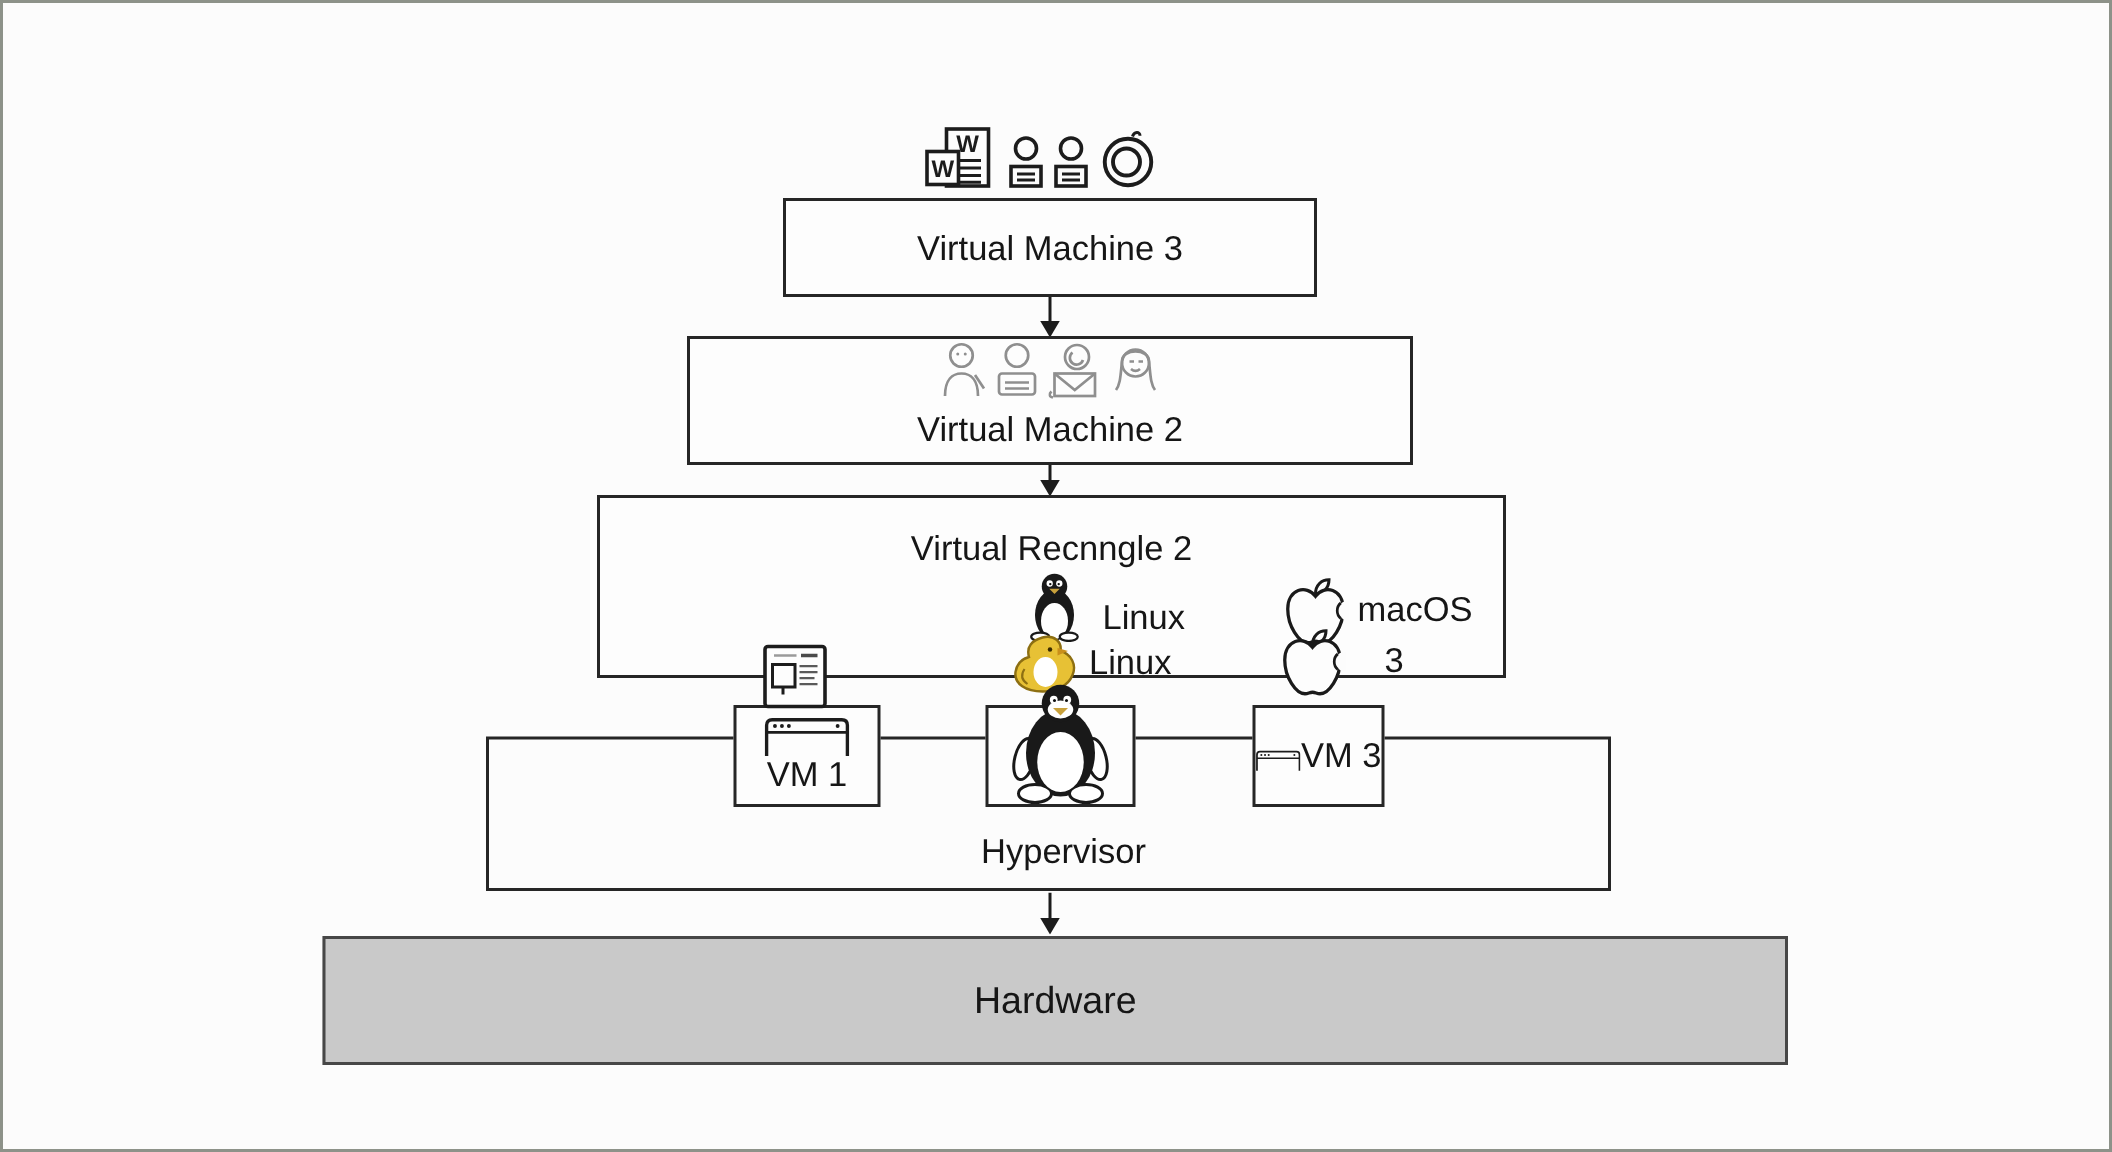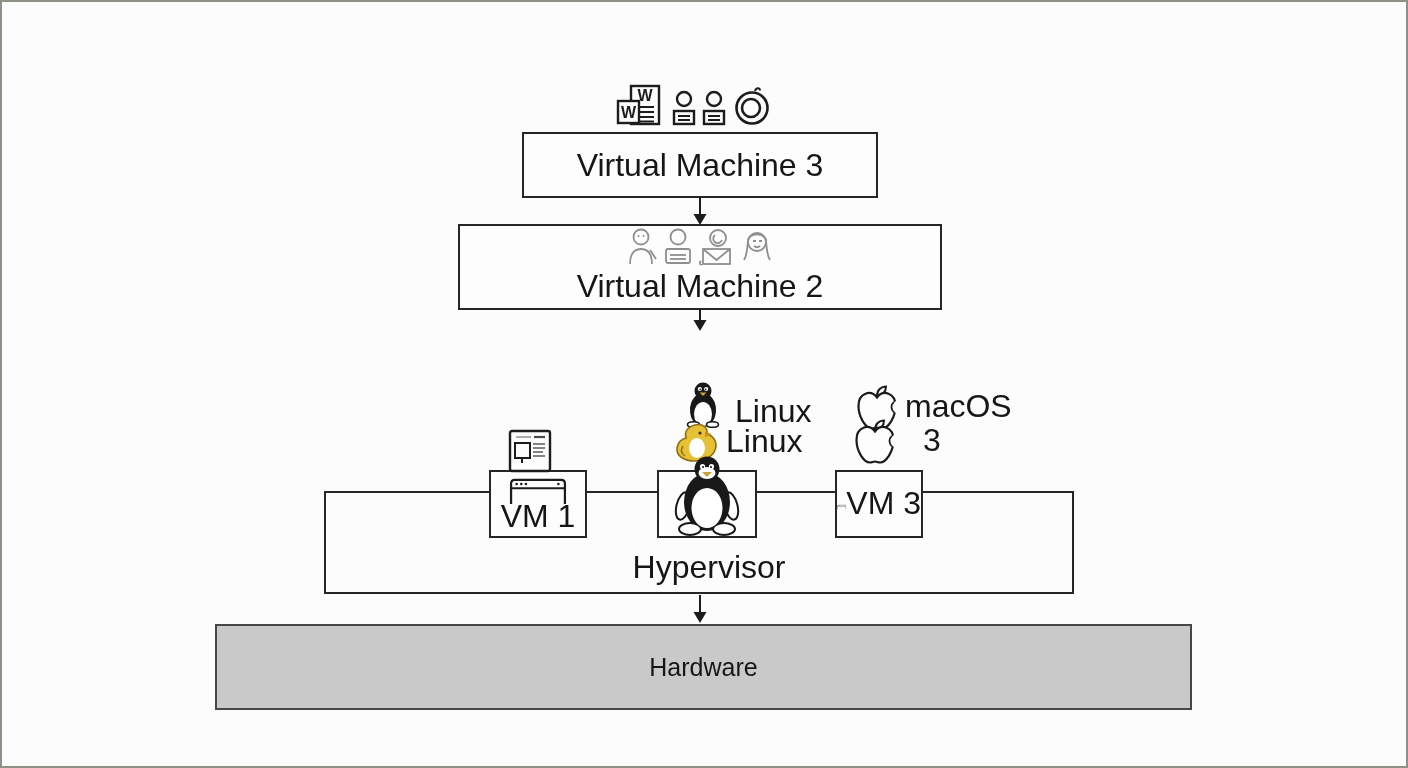--- a/index.html
+++ b/index.html
@@ -13,21 +13,21 @@
     font-family:"Liberation Sans", sans-serif;
     color:var(--text,#161616);
   }
   .box{
     position:absolute;
     border:2px solid var(--box-border,#262626);
     background:var(--box-fill,#fdfdfd);
     box-sizing:border-box;
   }
   .lbl{
-    font-size:32px;
+    font-size:23px;
     line-height:28px;
     color:var(--text,#161616);
     white-space:nowrap;
   }
   .abs{position:absolute;}
   .center-row{display:flex;align-items:center;justify-content:center;}
   .arrow{position:absolute;width:16px;}
   
   .z1{z-index:1}.z2{z-index:2}.z3{z-index:3}.z4{z-index:4}.z5{z-index:5}.z6{z-index:6}
   .iconrow{display:flex;align-items:flex-end;gap:6px;}
@@ -117,20 +117,23 @@
       </svg>
     </div>
     <div class="lbl" style="position:absolute;left:0;right:0;top:46px;text-align:center;">Virtual Machine 2</div>
   </div>
 
   <svg class="arrow" style="left:690px;top:307px;" width="16" height="22" viewBox="0 0 16 22">
     <line x1="8" y1="0" x2="8" y2="12" stroke="#1c1c1c" stroke-width="2"></line>
     <polygon points="1.5,11 14.5,11 8,22" fill="#1c1c1c"></polygon>
   </svg>
 
+  <div class="box z2" style="left:396px;top:328px;width:606px;height:122px;">
+    <div class="lbl" style="position:absolute;left:0;right:0;top:19px;text-align:center;">Virtual Recnngle 2</div>
+  </div>
 
 
   <svg class="abs z3" style="left:682px;top:379px;" width="38" height="47" viewBox="0 0 38 47">
     <ellipse cx="19" cy="29" rx="13" ry="17" fill="#191919"></ellipse>
     <circle cx="19" cy="10" r="8.5" fill="#191919"></circle>
     <ellipse cx="19" cy="33" rx="9" ry="12" fill="#ffffff"></ellipse>
     <circle cx="15.8" cy="8" r="2.1" fill="#ffffff"></circle>
     <circle cx="22.2" cy="8" r="2.1" fill="#ffffff"></circle>
     <circle cx="16.2" cy="8.4" r="0.8" fill="#111111"></circle>
     <circle cx="21.8" cy="8.4" r="0.8" fill="#111111"></circle>

